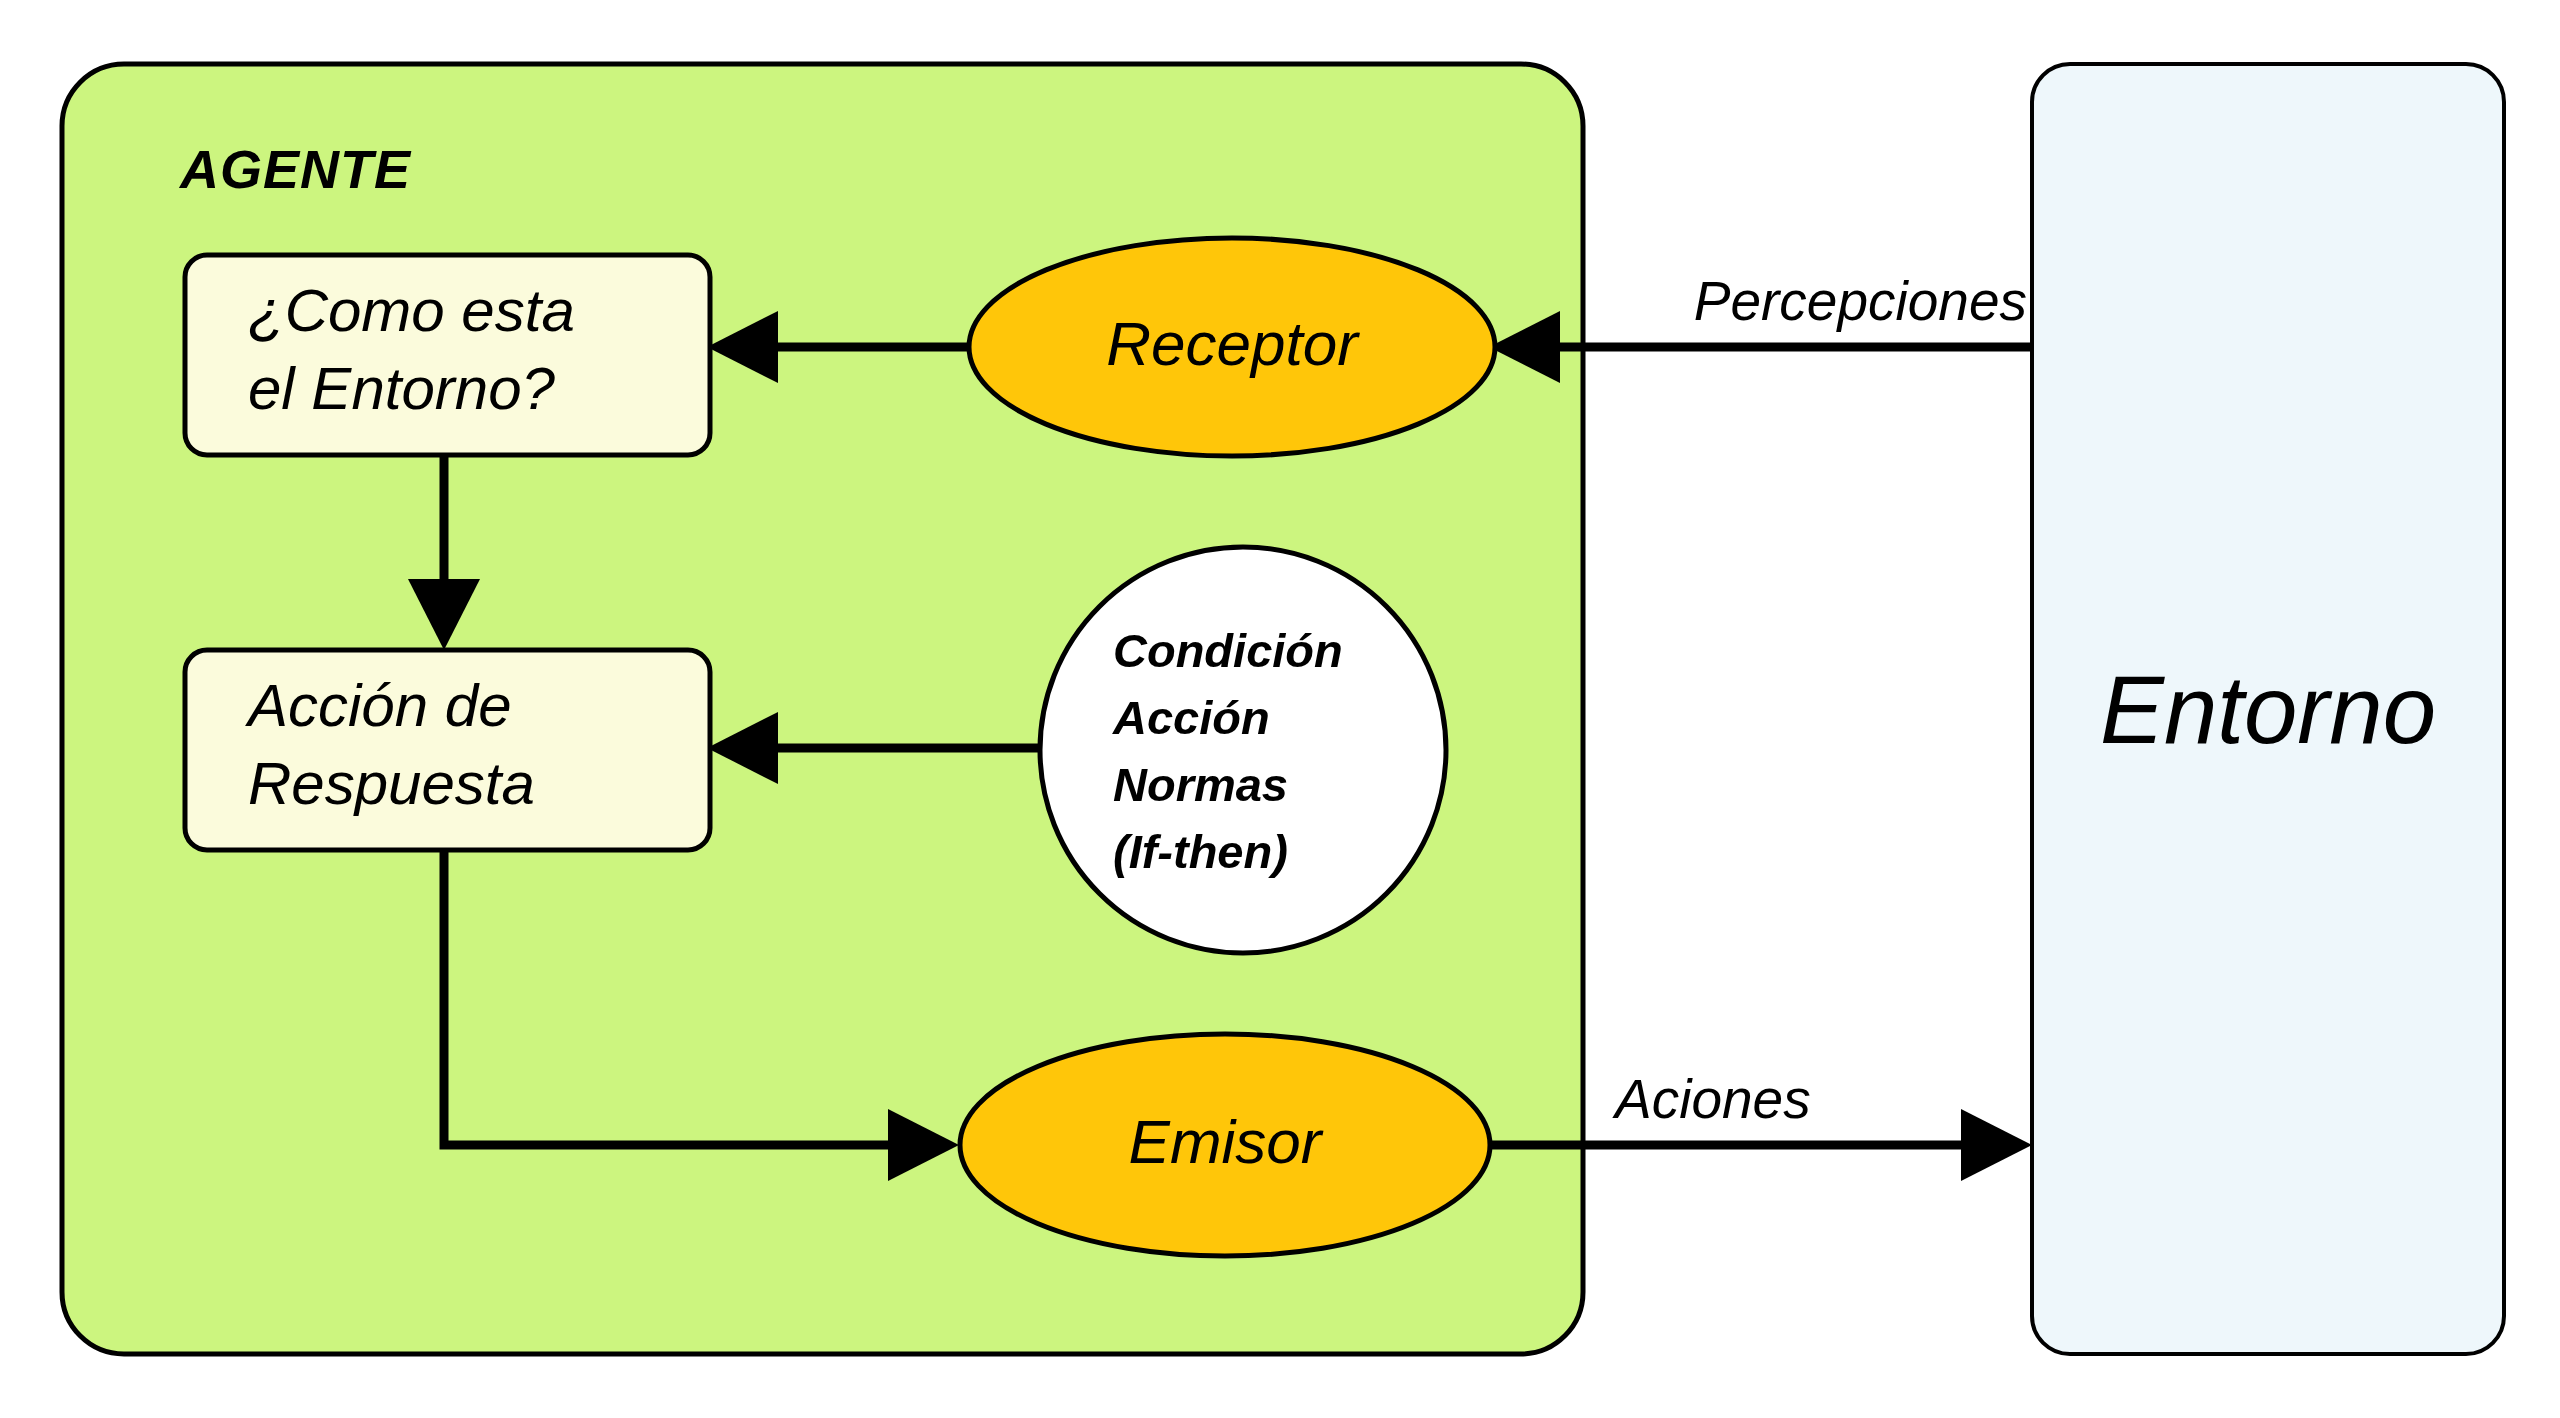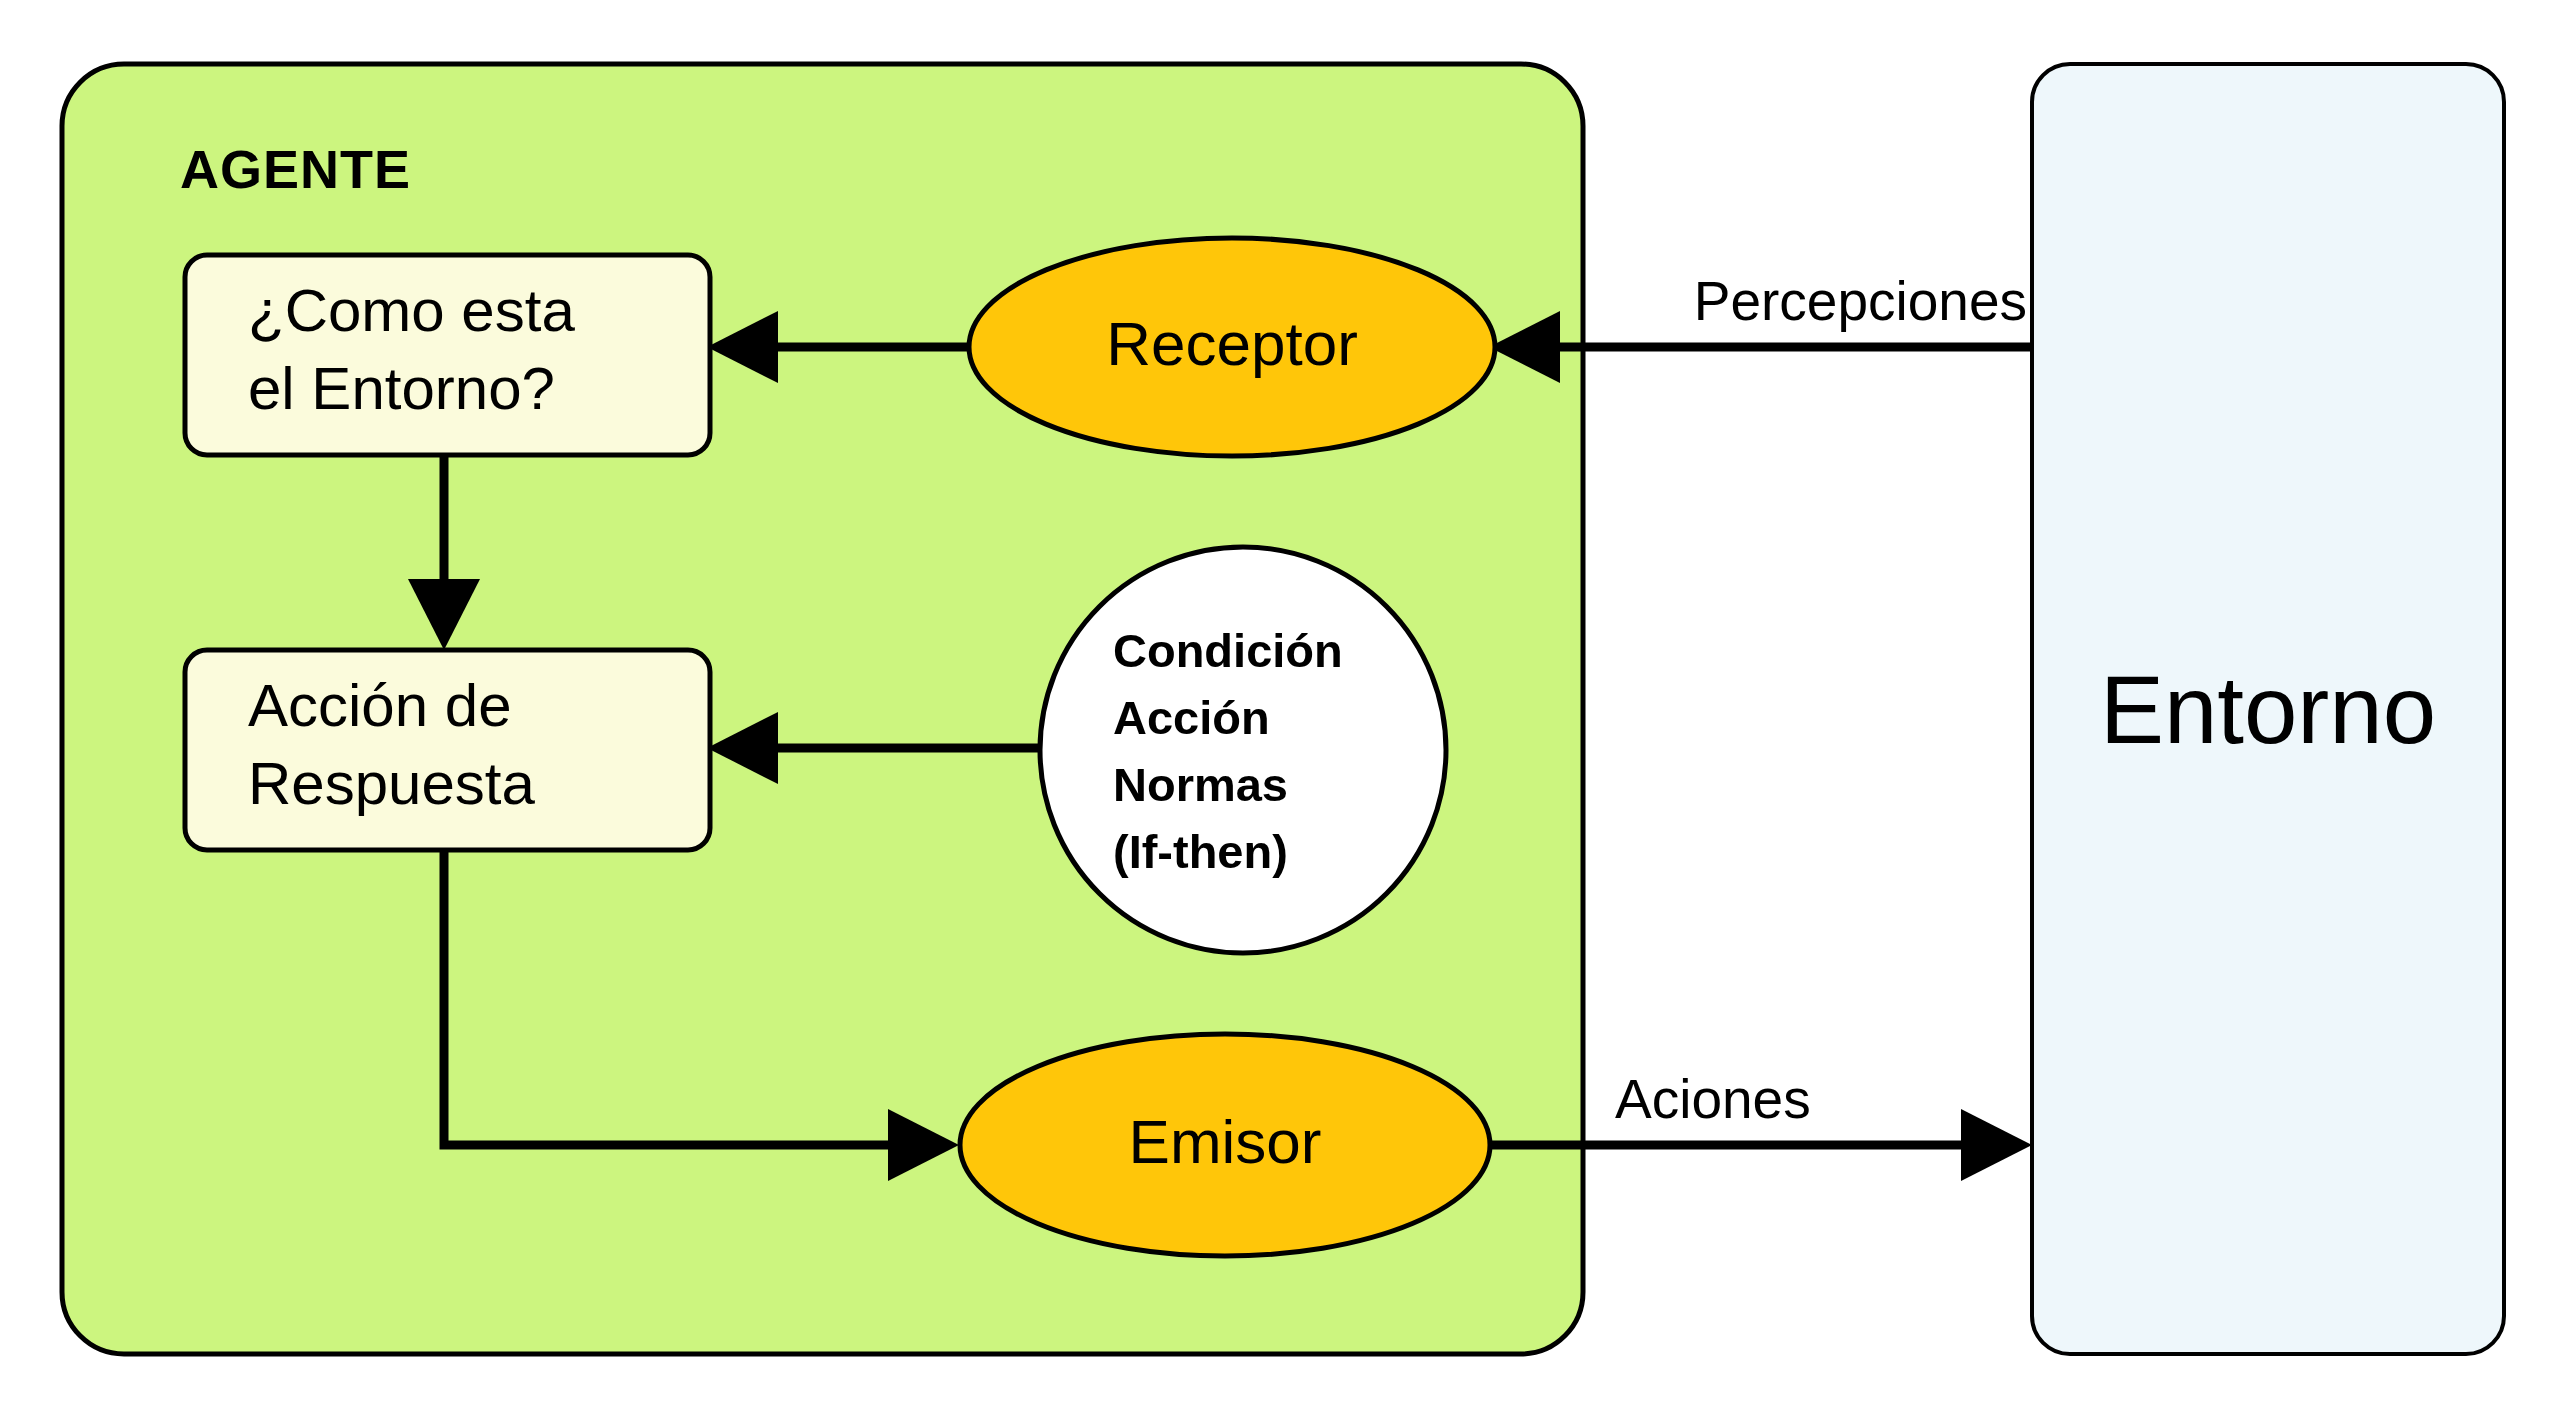--- a/index.html
+++ b/index.html
@@ -11,20 +11,21 @@
     width: 2560px;
     height: 1418px;
     font-family: "Liberation Sans", sans-serif;
     overflow: hidden;
   }
   #diagram-root {
     position: relative;
     width: 2560px;
     height: 1418px;
     background: #ffffff;
+    font-style: italic;
   }
   svg#diagram-svg {
     display: block;
     width: 2560px;
     height: 1418px;
   }
   .shape-fill-agent   { fill: #ccf57f; }
   .shape-fill-env     { fill: #eef7fb; }
   .shape-fill-box     { fill: #fbfbdc; }
   .shape-fill-ellipse { fill: #ffc609; }

